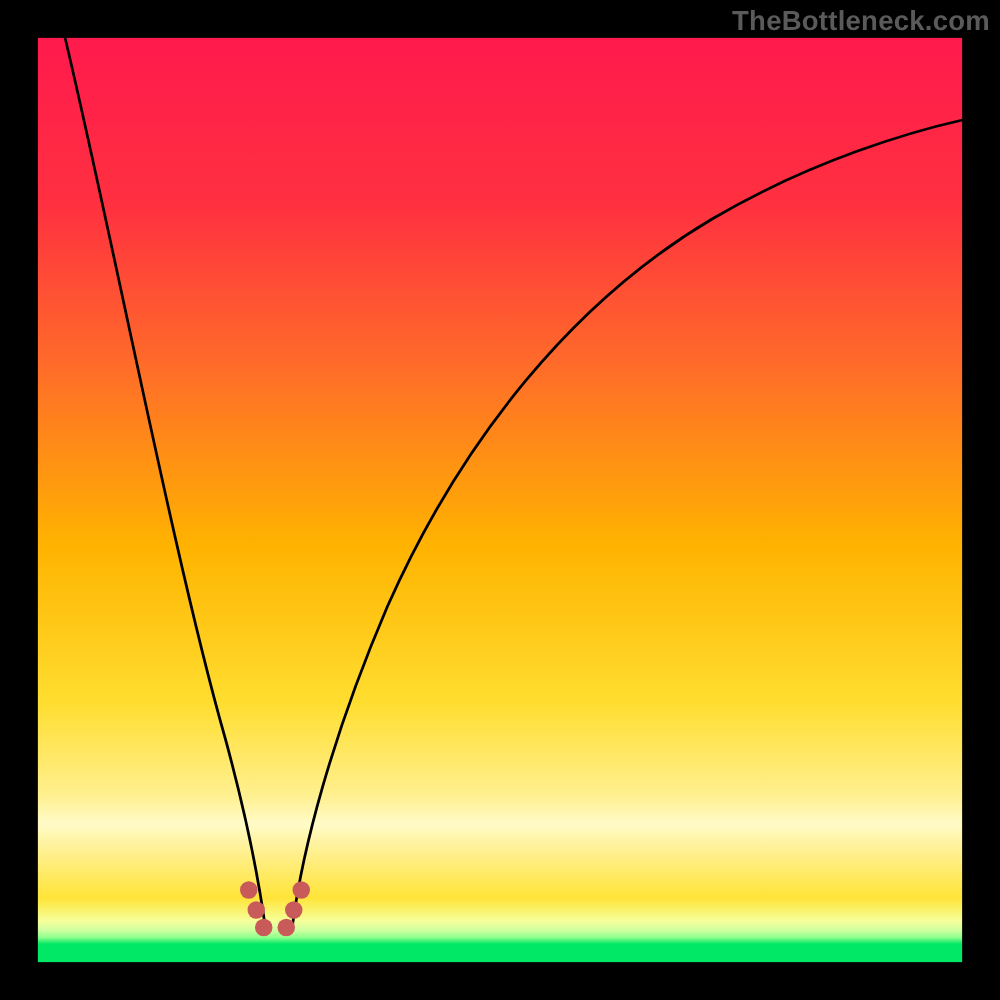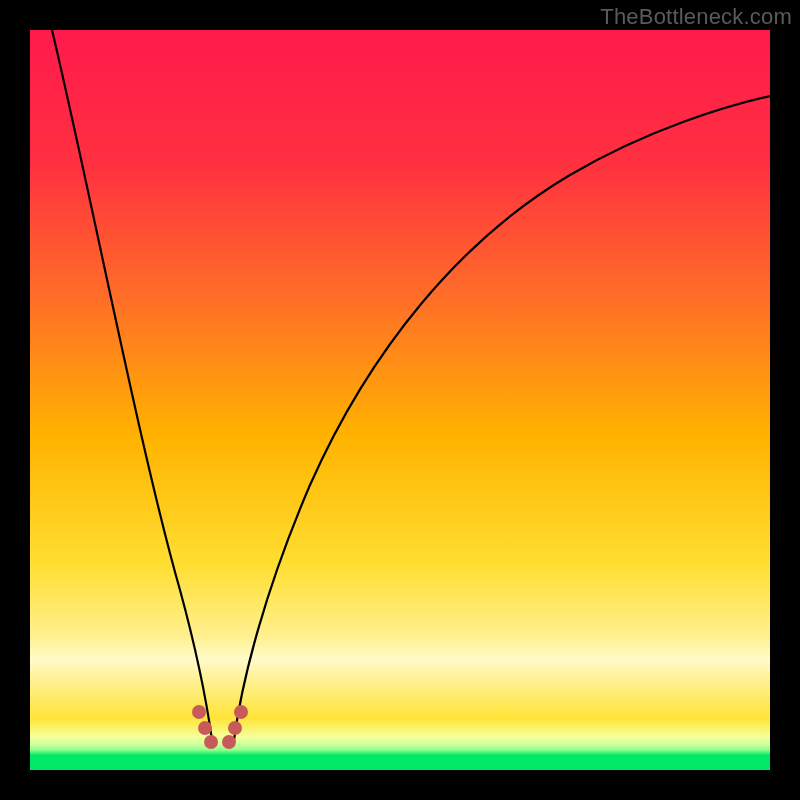--- a/index.html
+++ b/index.html
@@ -25,21 +25,21 @@
     top: 0;
     width: 100%;
     height: 100%;
   }
   .watermark {
     position: absolute;
     top: 4px;
     right: 8px;
     color: #5a5a5a;
     font-size: 22px;
-    font-weight: 400;
+    font-weight: 700;
     letter-spacing: 0.2px;
     user-select: none;
   }
   svg.curves {
     position: absolute;
     left: 0;
     top: 0;
     width: 100%;
     height: 100%;
     overflow: visible;

